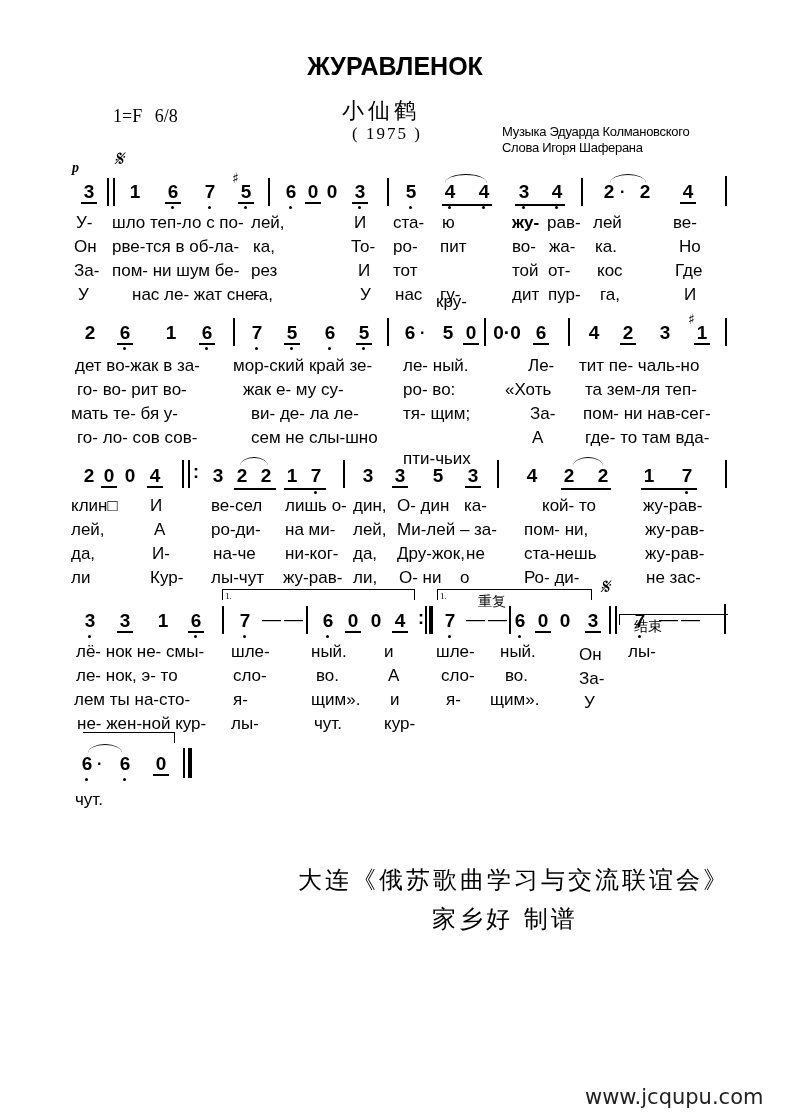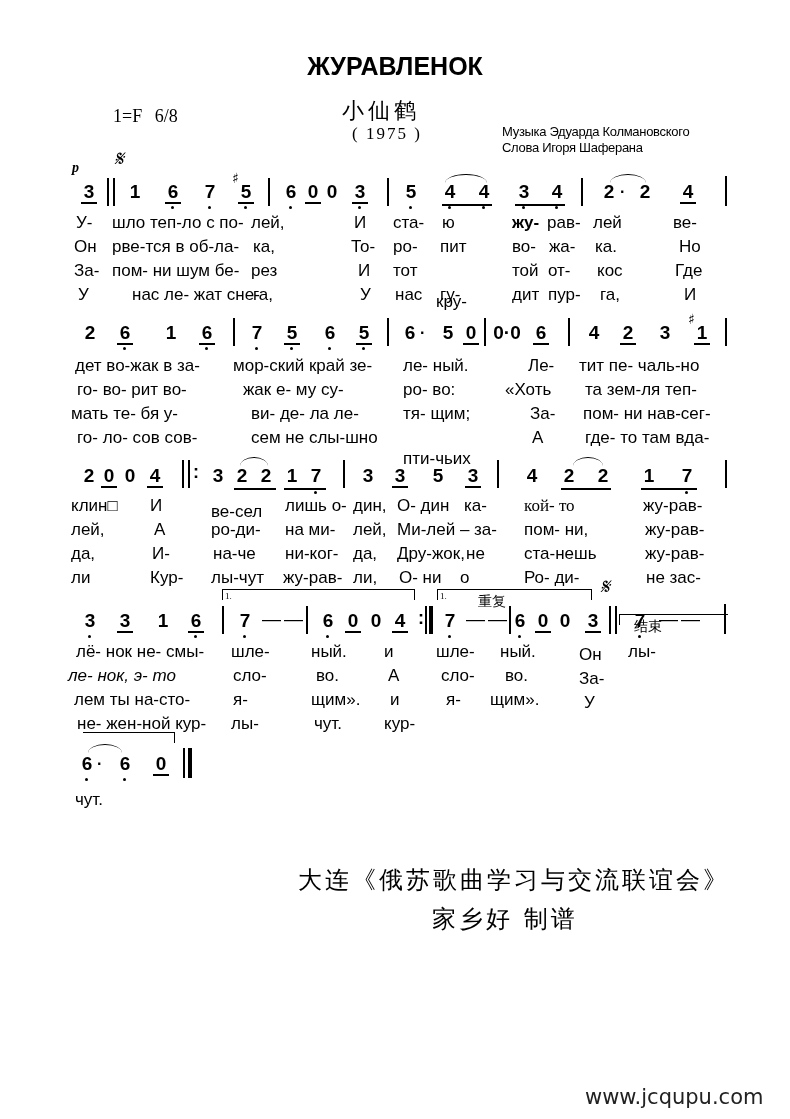--- a/index.html
+++ b/index.html
@@ -215,26 +215,26 @@
   <div class="abs note" style="left:561px;top:465px;">2</div>
   <div class="abs note" style="left:595px;top:465px;">2</div>
   <div class="abs" style="left:641px;top:465px;width:56px;border-bottom:2px solid #000;height:23px;"></div>
   <div class="abs note" style="left:641px;top:465px;">1</div>
   <div class="abs note" style="left:679px;top:465px;"><span>7</span><i class="dot-below" style="top:26px;"></i></div>
   <div class="bar" style="left:725px;top:460px;height:28px;"></div>
 
   <div>
     <span class="abs lyr" style="left:71px;top:496px;">клин□</span>
     <span class="abs lyr" style="left:150px;top:496px;">И</span>
-    <span class="abs lyr" style="left:211px;top:496px;margin-top:6px;">ве-сел</span>
+    <span class="abs lyr" style="left:211px;top:496px;">ве-сел</span>
     <span class="abs lyr" style="left:285px;top:496px;">лишь о-</span>
     <span class="abs lyr" style="left:353px;top:496px;">дин,</span>
     <span class="abs lyr" style="left:397px;top:496px;">О- дин</span>
     <span class="abs lyr" style="left:464px;top:496px;">ка-</span>
-    <span class="abs lyr" style="left:524px;top:496px;font-family:Liberation Serif, serif;">кой- то</span>
+    <span class="abs lyr" style="left:542px;top:496px;">кой- то</span>
     <span class="abs lyr" style="left:643px;top:496px;">жу-рав-</span>
   </div>
   <div>
     <span class="abs lyr" style="left:71px;top:520px;">лей,</span>
     <span class="abs lyr" style="left:154px;top:520px;">А</span>
     <span class="abs lyr" style="left:211px;top:520px;">ро-ди-</span>
     <span class="abs lyr" style="left:285px;top:520px;">на ми-</span>
     <span class="abs lyr" style="left:353px;top:520px;">лей,</span>
     <span class="abs lyr" style="left:397px;top:520px;">Ми-лей –</span>
     <span class="abs lyr" style="left:474px;top:520px;">за-</span>
@@ -317,21 +317,21 @@
     <span class="abs lyr" style="left:76px;top:642px;">лё- нок не- смы-</span>
     <span class="abs lyr" style="left:231px;top:642px;">шле-</span>
     <span class="abs lyr" style="left:311px;top:642px;">ный.</span>
     <span class="abs lyr" style="left:384px;top:642px;">и</span>
     <span class="abs lyr" style="left:436px;top:642px;">шле-</span>
     <span class="abs lyr" style="left:500px;top:642px;">ный.</span>
     <span class="abs lyr" style="left:579px;top:645px;">Он</span>
     <span class="abs lyr" style="left:628px;top:642px;">лы-</span>
   </div>
   <div>
-    <span class="abs lyr" style="left:68px;top:666px;font-style:italic;">ле- нок, э- то</span>
+    <span class="abs lyr" style="left:76px;top:666px;">ле- нок, э- то</span>
     <span class="abs lyr" style="left:233px;top:666px;">сло-</span>
     <span class="abs lyr" style="left:316px;top:666px;">во.</span>
     <span class="abs lyr" style="left:388px;top:666px;">А</span>
     <span class="abs lyr" style="left:441px;top:666px;">сло-</span>
     <span class="abs lyr" style="left:505px;top:666px;">во.</span>
     <span class="abs lyr" style="left:579px;top:669px;">За-</span>
   </div>
   <div>
     <span class="abs lyr" style="left:74px;top:690px;">лем ты на-сто-</span>
     <span class="abs lyr" style="left:233px;top:690px;">я-</span>

